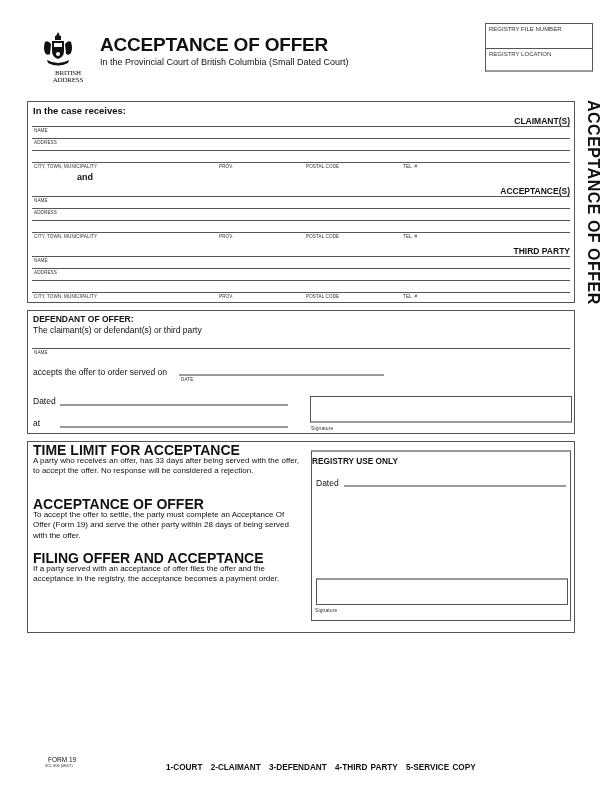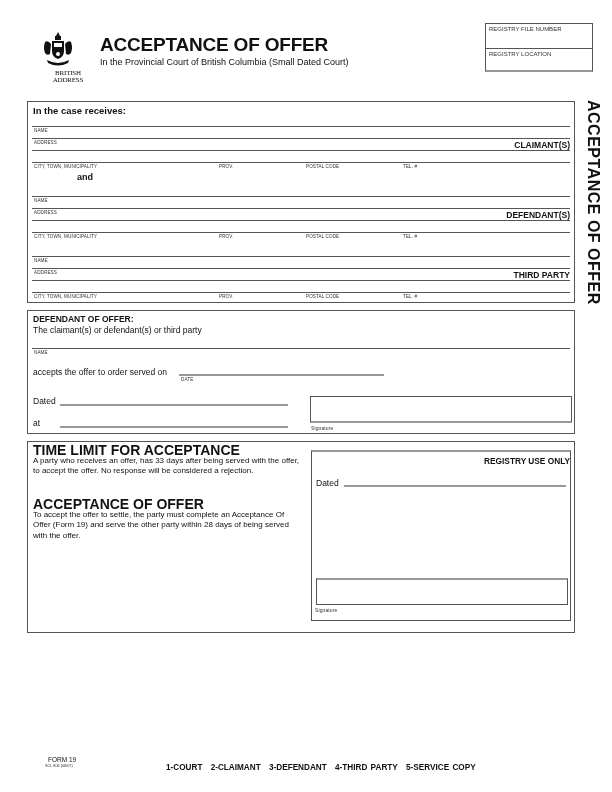--- a/index.html
+++ b/index.html
@@ -21,21 +21,21 @@
     
     .side-title { left: 576px; top: 100px; width: 30px; height: 220px; }
     .side-title span { position: absolute; left: 26px; top: 0; transform-origin: 0 0; transform: rotate(90deg); font-size: 16px; font-weight: bold; white-space: nowrap; letter-spacing: 0.5px; }
 
     
     .section { border: 1px solid #555; }
     .parties { left: 27px; top: 101px; width: 548px; height: 202px; }
     .section-heading { font-size: 9.5px; font-weight: bold; }
     .line { position: absolute; left: 4px; right: 4px; height: 1px; background: #555; }
     .tiny { position: absolute; font-size: 4.6px; color: #333; letter-spacing: 0.1px; }
-    .role { position: absolute; right: 4px; font-size: 8.5px; font-weight: bold; margin-top: 24px; }
+    .role { position: absolute; right: 4px; font-size: 8.5px; font-weight: bold; }
     .and-label { position: absolute; left: 5px; font-size: 9px; font-weight: bold; padding-left: 44px; }
 
     
     .acceptance { left: 27px; top: 310px; width: 548px; height: 124px; }
     .body-text { font-size: 8.5px; }
     .gray-line { position: absolute; height: 2px; background: #999; }
     .sig-box { position: absolute; border: 1px solid #555; border-bottom: 2px solid #999; }
 
     
     .info { left: 27px; top: 441px; width: 548px; height: 192px; }
@@ -96,21 +96,21 @@
   <div class="tiny" style="left:6px;top:38px;">ADDRESS</div>
   <div class="line" style="top:48px;"></div>
   <div class="line" style="top:60px;"></div>
   <div class="tiny" style="left:6px;top:62px;">CITY, TOWN, MUNICIPALITY</div>
   <div class="tiny" style="left:191px;top:62px;">PROV.</div>
   <div class="tiny" style="left:278px;top:62px;">POSTAL CODE</div>
   <div class="tiny" style="left:375px;top:62px;">TEL. #</div>
 
   <div class="and-label" style="top:70px;">and</div>
 
-  <div class="role" style="top:84px;">DEFENDANT(S)</div>
+  <div class="role" style="top:84px;">ACCEPTANCE(S)</div>
   <div class="line" style="top:94px;"></div>
   <div class="tiny" style="left:6px;top:96px;">NAME</div>
   <div class="line" style="top:106px;"></div>
   <div class="tiny" style="left:6px;top:108px;">ADDRESS</div>
   <div class="line" style="top:118px;"></div>
   <div class="line" style="top:130px;"></div>
   <div class="tiny" style="left:6px;top:132px;">CITY, TOWN, MUNICIPALITY</div>
   <div class="tiny" style="left:191px;top:132px;">PROV.</div>
   <div class="tiny" style="left:278px;top:132px;">POSTAL CODE</div>
   <div class="tiny" style="left:375px;top:132px;">TEL. #</div>
@@ -150,23 +150,27 @@
 
 <div class="abs section info">
   <div class="info-block" style="top:3px;">
     <h3>TIME LIMIT FOR ACCEPTANCE</h3>
     <p>A party who receives an offer, has 33 days after being served with the offer, to accept the offer. No response will be considered a rejection.</p>
   </div>
   <div class="info-block" style="top:57px;">
     <h3>ACCEPTANCE OF OFFER</h3>
     <p>To accept the offer to settle, the party must complete an Acceptance Of Offer (Form 19) and serve the other party within 28 days of being served with the offer.</p>
   </div>
+  <div class="info-block" style="top:111px;">
+    <h3>FILING OFFER AND ACCEPTANCE</h3>
+    <p>If a party served with an acceptance of offer files the offer and the acceptance in the registry, the acceptance becomes a payment order.</p>
+  </div>
 
   <div class="registry-use">
-    <div style="position:absolute;left:0;right:0;top:4px;text-align:right;font-size:8.3px;font-weight:bold;">REGISTRY USE ONLY</div>
+    <div style="position:absolute;left:0;right:0;top:4px;text-align:left;font-size:8.3px;font-weight:bold;">REGISTRY USE ONLY</div>
     <div class="body-text" style="position:absolute;left:4px;top:26px;">Dated</div>
     <div class="gray-line" style="left:32px;top:33px;width:222px;"></div>
     <div class="sig-box" style="left:4px;top:126px;width:252px;height:27px;border-bottom:1px solid #555;border-top:2px solid #999;"></div>
     <div class="tiny" style="left:3px;top:155px;font-size:5px;">Signature</div>
   </div>
 </div>
 
 <div class="abs form-no">FORM 19</div>
 <div class="abs form-code">SCL 806 (08/07)</div>
 <div class="abs copies">

